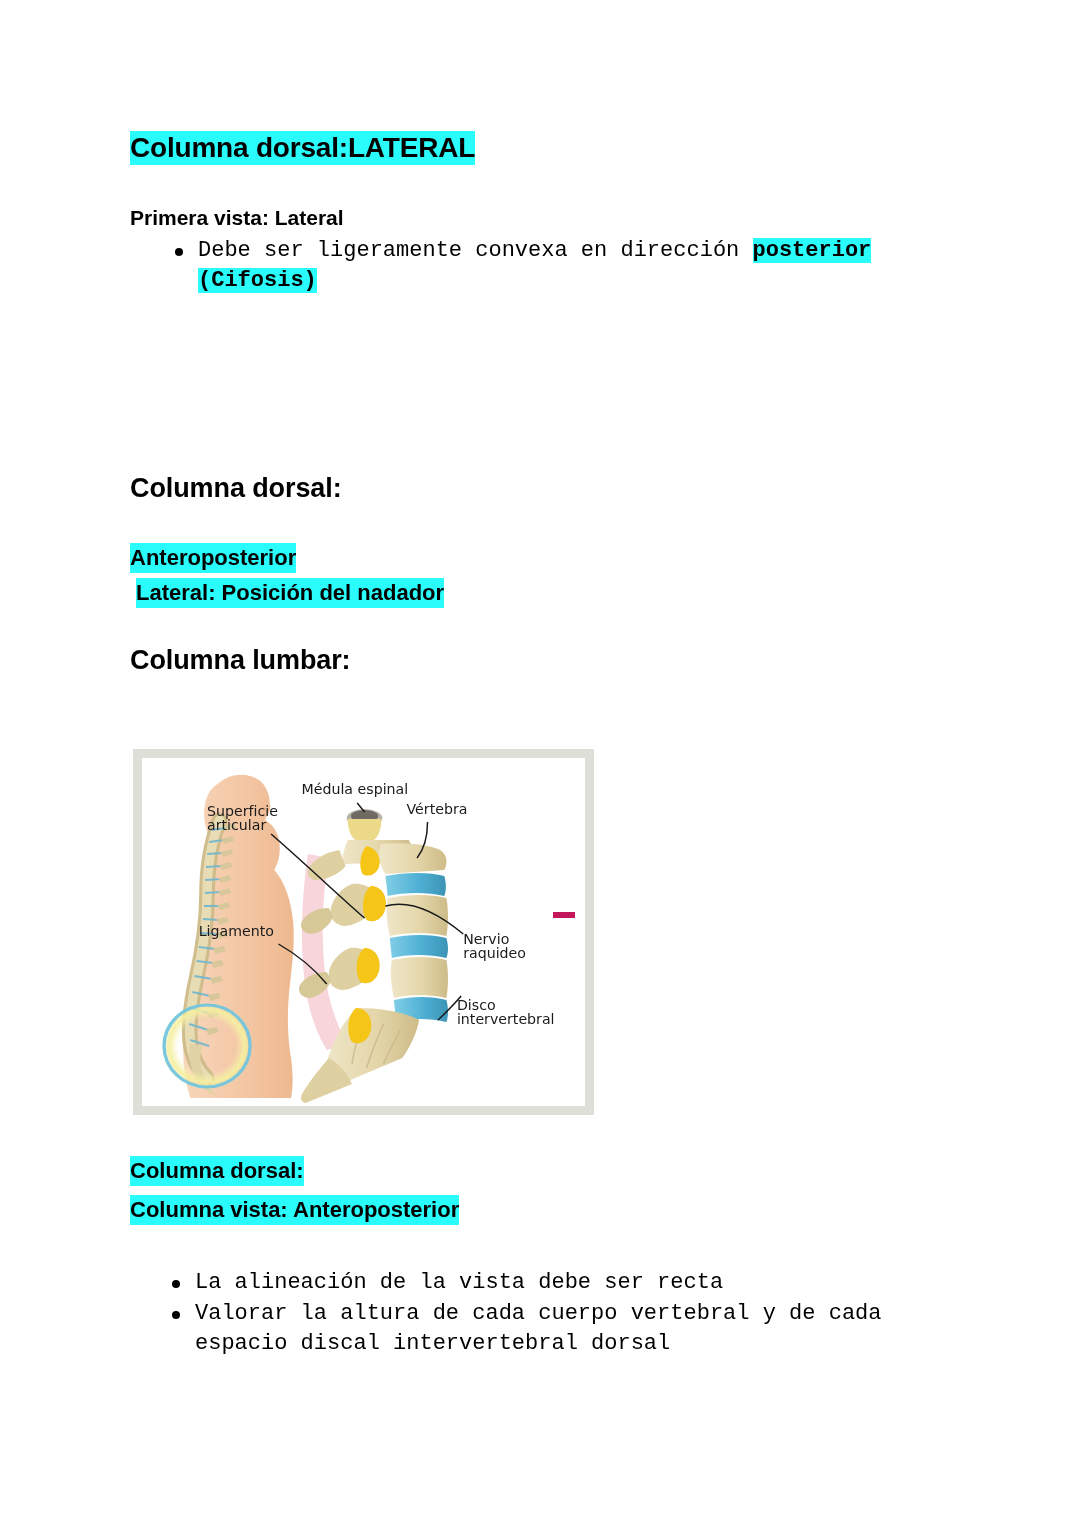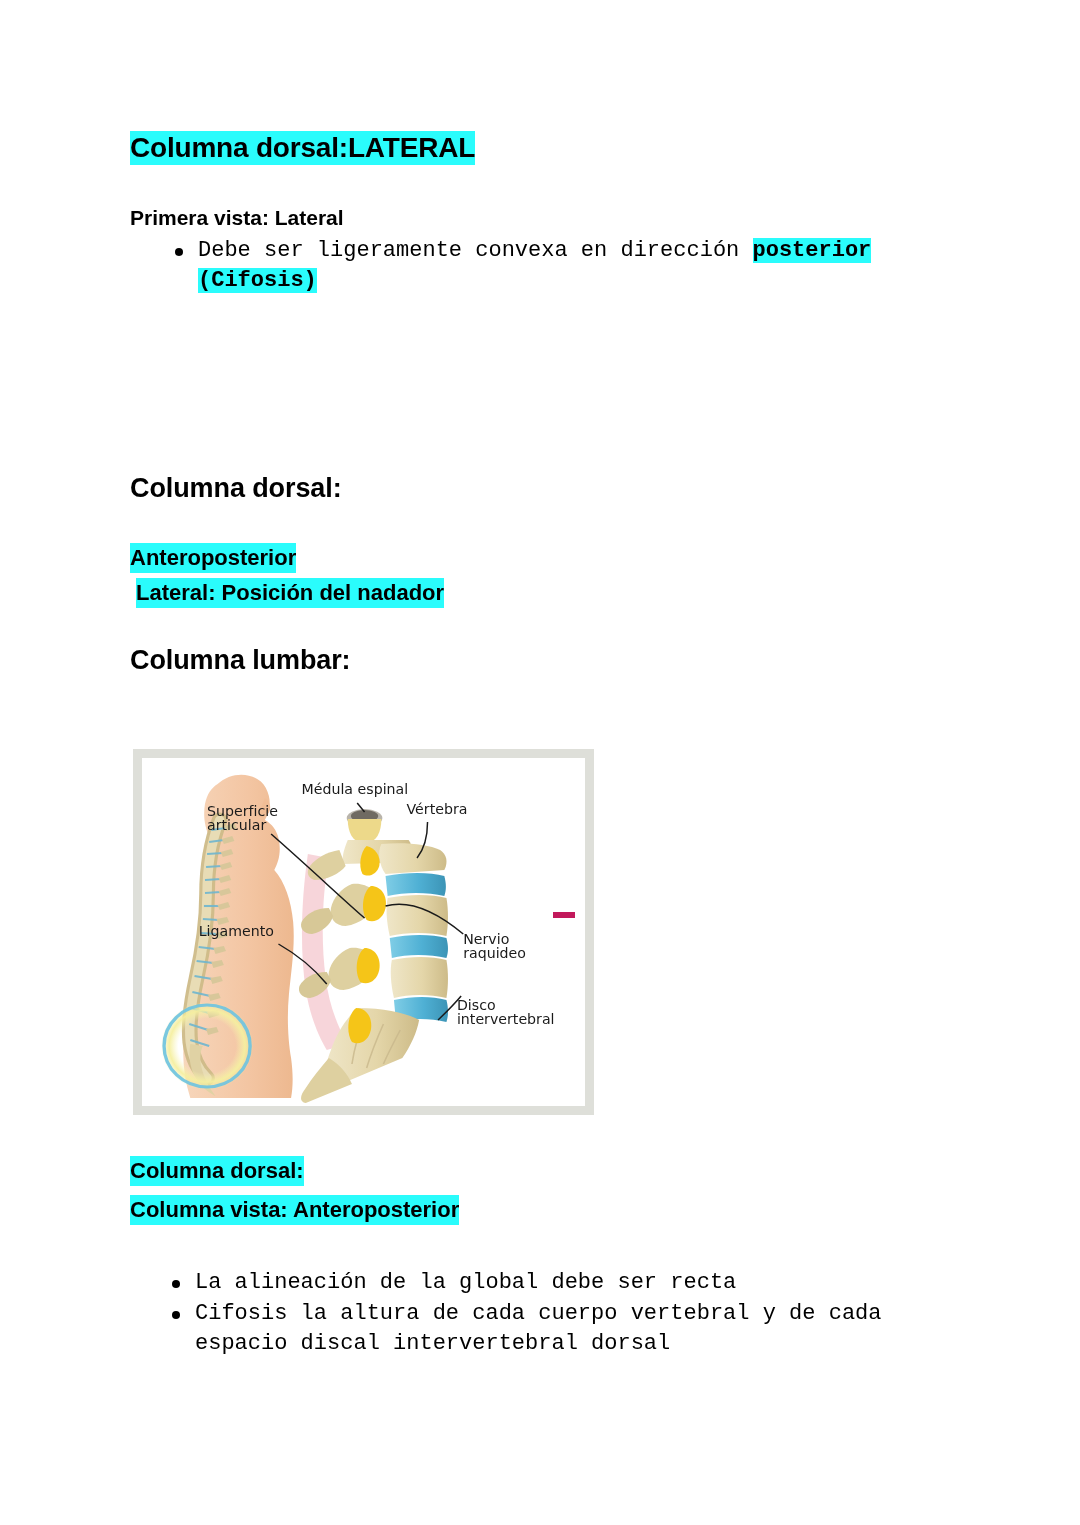--- a/index.html
+++ b/index.html
@@ -182,22 +182,22 @@
     </div>
 
     <div id="head-dorsal-2">
       <div class="h-hl-line hl">Columna dorsal:</div>
     </div>
     <div id="head-segunda">
       <div class="h-hl-line hl">Columna vista: Anteroposterior</div>
     </div>
 
     <ul class="bullets indent2" id="list-2">
-      <li>La alineación de la global debe ser recta</li>
-      <li>Cifosis la altura de cada cuerpo vertebral y de cada espacio discal intervertebral dorsal</li>
+      <li>La alineación de la vista debe ser recta</li>
+      <li>Valorar la altura de cada cuerpo vertebral y de cada espacio discal intervertebral dorsal</li>
     </ul>
 
   </div>
 
   <div class="figure">
     <div class="figure-inner">
       <svg class="fig-svg" viewBox="0 0 422 348" preserveAspectRatio="none">
         <defs>
           <linearGradient id="gSkin" x1="0" y1="0" x2="1" y2="0">
             <stop offset="0%" stop-color="#f7d6bb"></stop>

